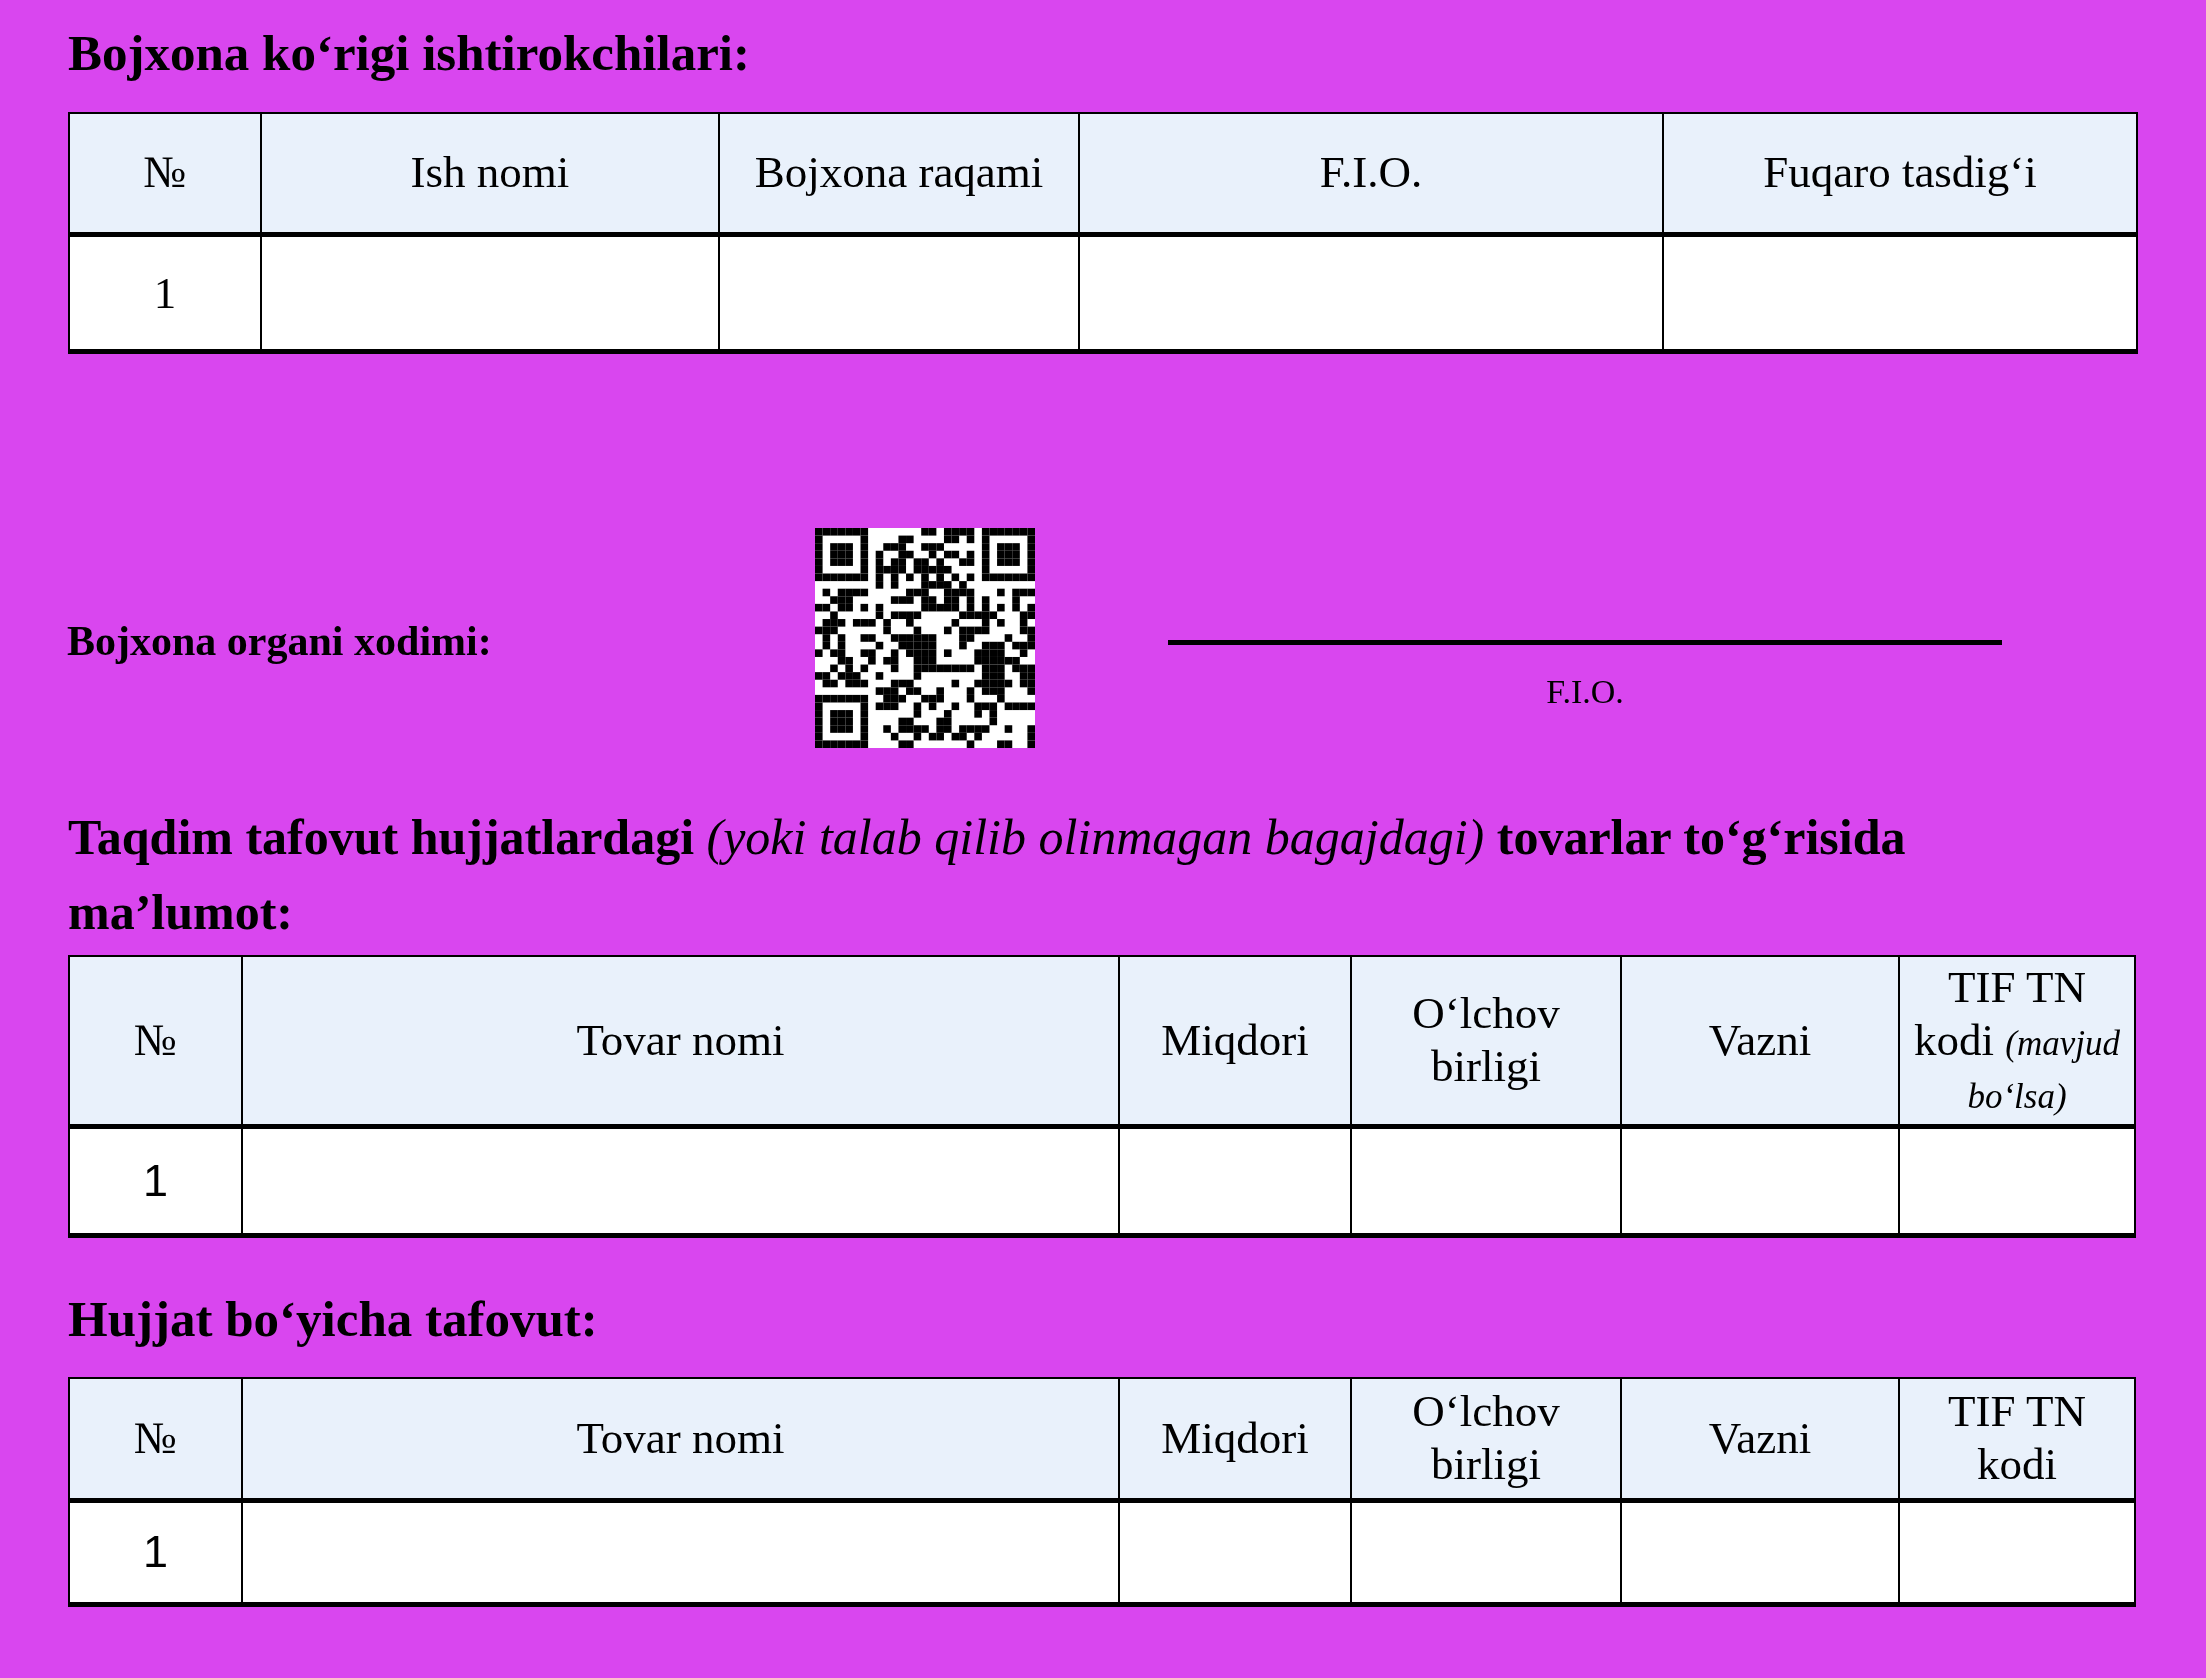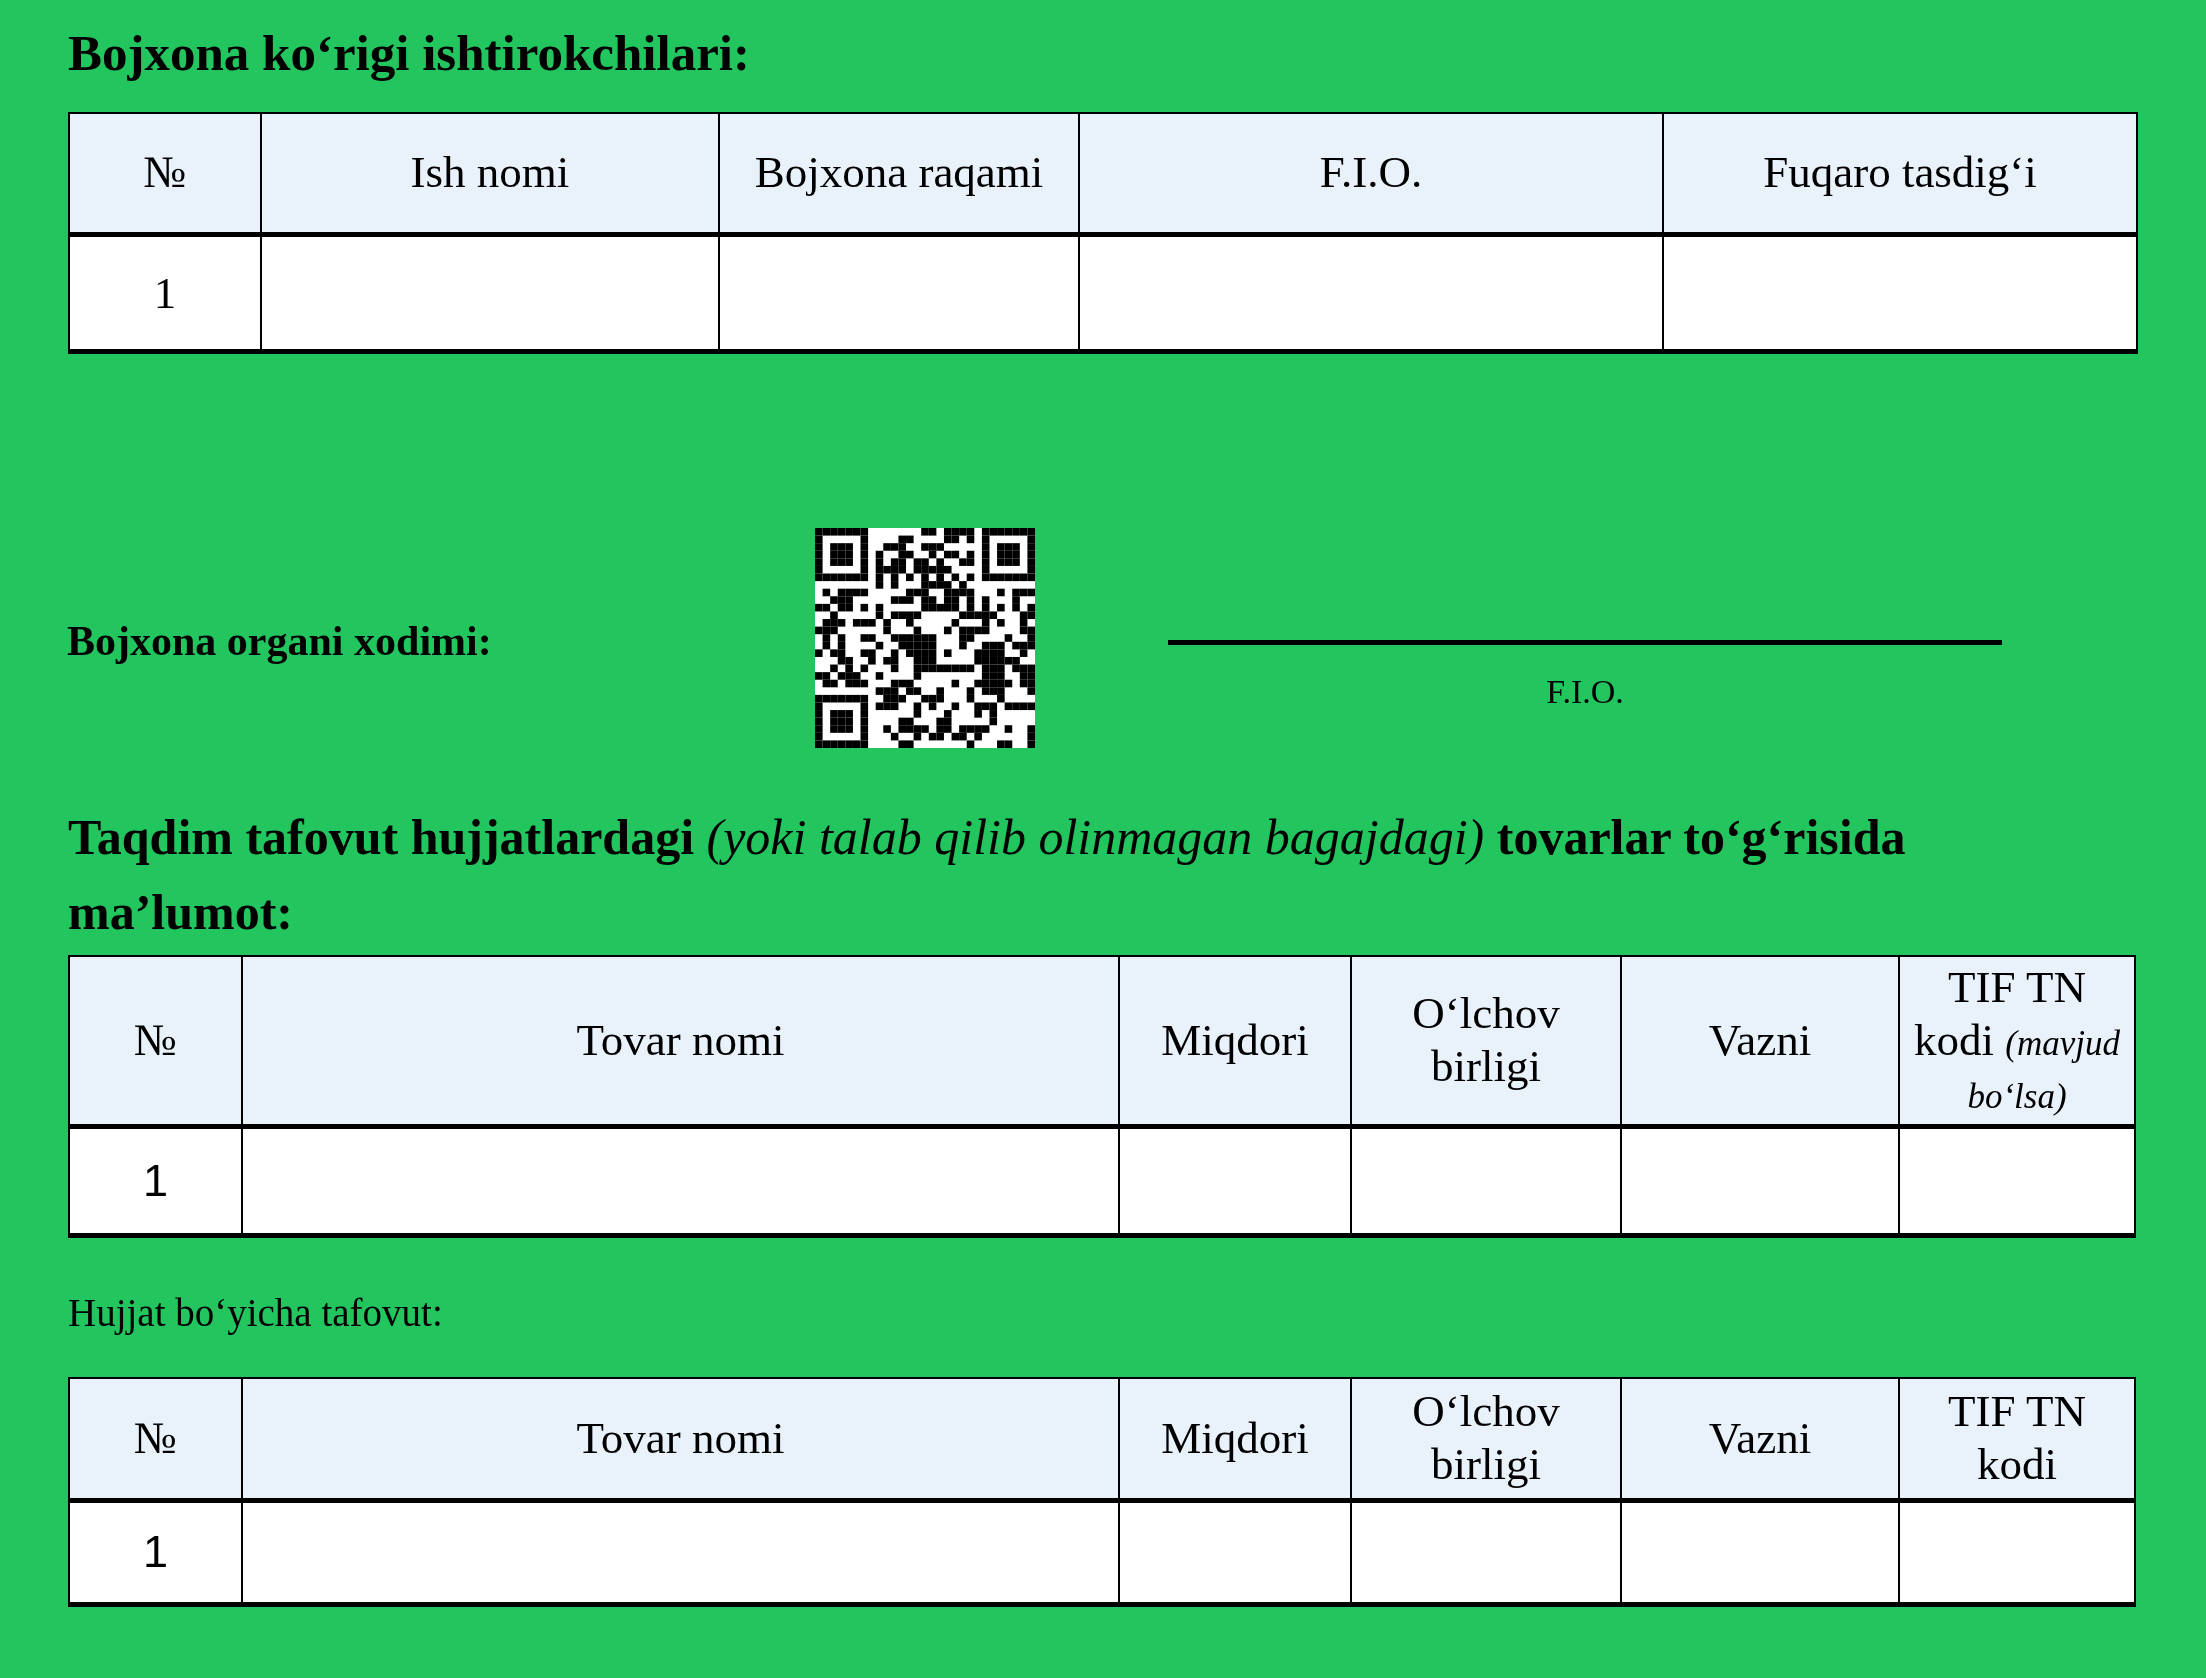--- a/index.html
+++ b/index.html
@@ -1,19 +1,19 @@
 <!DOCTYPE html>
 <html style="font-size:15px"><head>
 <meta charset="utf-8">
 <style>
   html,body{margin:0;padding:0;background:#ffffff;}
   .doc{
     position:relative;
     width:2207px;height:1679px;
-    background:#22c55e;
+    background:#d946ef;
     font-family:"Liberation Serif", serif;
     color:#000;
     overflow:hidden;
   }
   .h1{
     position:absolute;
     font-size:51px;font-weight:bold;
     white-space:nowrap;
   }
   table.frm{
@@ -64,21 +64,21 @@
     text-align:center;font-size:34px;
   }
   .h2{
     position:absolute;left:68px;top:800px;width:2014px;
     font-size:50px;line-height:1.5;
   }
   .h2 .b{font-weight:bold;}
   .h2 .i{font-style:italic;font-weight:normal;}
   .h3{
     position:absolute;left:68px;top:1290px;
-    font-size:39px;font-weight:normal;white-space:nowrap;
+    font-size:51px;font-weight:bold;white-space:nowrap;
   }
 </style>
 </head>
 <body>
 
 <div class="doc">
 
   <div class="h1" style="left:68px;top:24px;">Bojxona ko‘rigi ishtirokchilari:</div>
 
   <table class="frm" style="left:68px;top:112px;width:2067px;">

